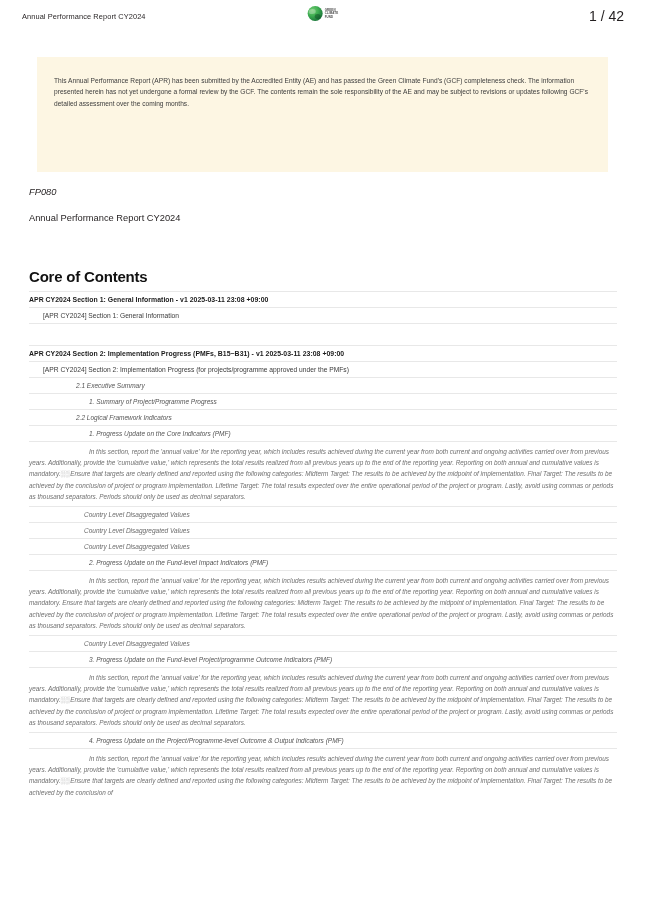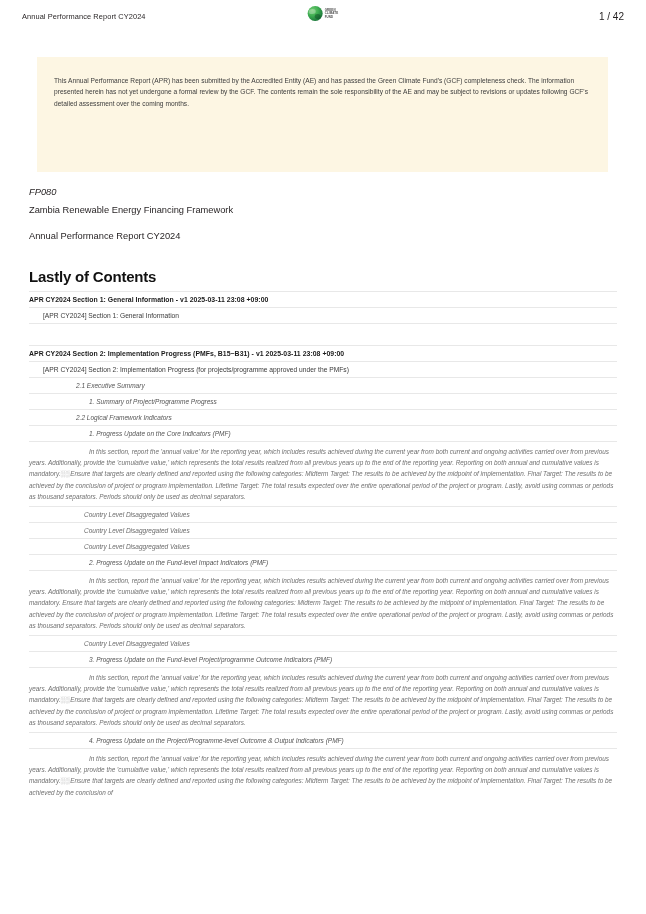--- a/index.html
+++ b/index.html
@@ -80,21 +80,21 @@
     display: block;
     font-size: 2.9px;
     line-height: 3.2px;
     letter-spacing: 0.15px;
     color: #4a4a4a;
     white-space: nowrap;
     font-weight: bold;
   }
   .header-page {
     margin-left: auto;
-    font-size: 10px;
+    font-size: 14px;
     color: #231f20;
     white-space: nowrap;
     text-align: center;
   }
 
   
   .notice-box {
     position: absolute;
     left: 37px;
     top: 57px;
@@ -225,26 +225,25 @@
 
   <div class="header-page">1 / 42</div>
 </div>
 
 <div class="notice-box">
   <div class="notice-text">This Annual Performance Report (APR) has been submitted by the Accredited Entity (AE) and has passed the Green Climate Fund's (GCF) completeness check. The information presented herein has not yet undergone a formal review by the GCF. The contents remain the sole responsibility of the AE and may be subject to revisions or updates following GCF's detailed assessment over the coming months.</div>
 </div>
 
 <div class="title-block">
   <div class="title-code">FP080</div>
-  <div class="title-name">Zambia Renewable Energy Financing Framework</div>
   <div class="title-report">Annual Performance Report CY2024</div>
 </div>
 
 <div class="toc">
-  <div class="toc-heading">Lastly of Contents</div>
+  <div class="toc-heading">Core of Contents</div>
   <div id="toc-rows">
       <div class="toc-row lvl-section">
         <span class="txt">APR CY2024 Section 1: General Information - v1 2025-03-11 23:08 +09:00</span>
       </div>
       <div class="toc-row lvl-1">
         <span class="txt">[APR CY2024] Section 1: General Information</span>
       </div>
       <div class="toc-row spacer"></div>
       <div class="toc-row lvl-section">
         <span class="txt">APR CY2024 Section 2: Implementation Progress (PMFs, B15~B31) - v1 2025-03-11 23:08 +09:00</span>

